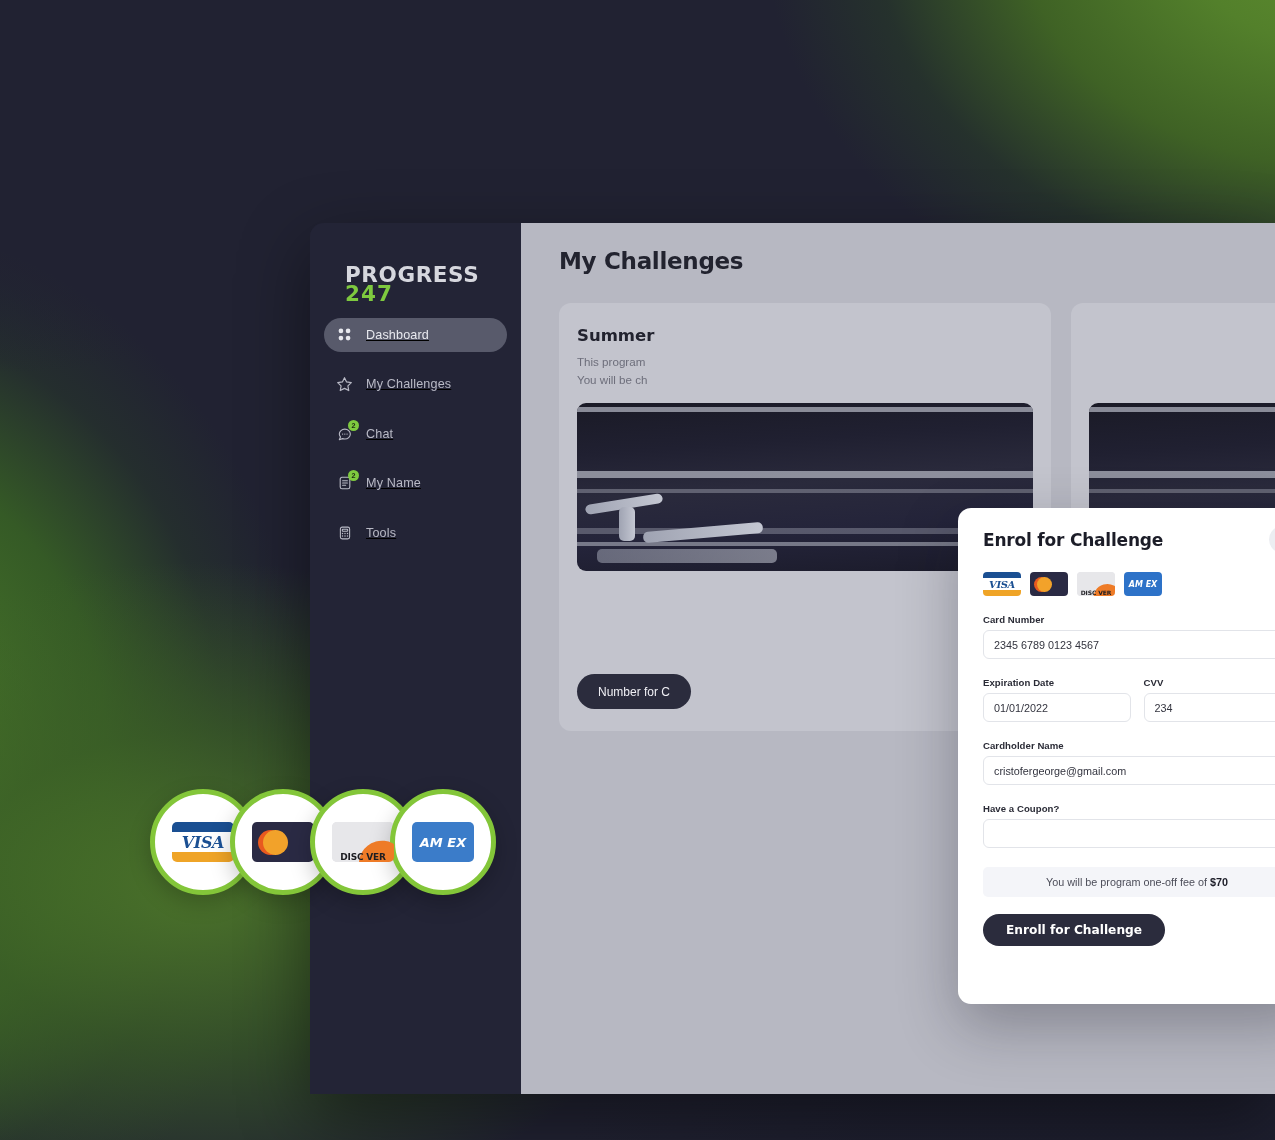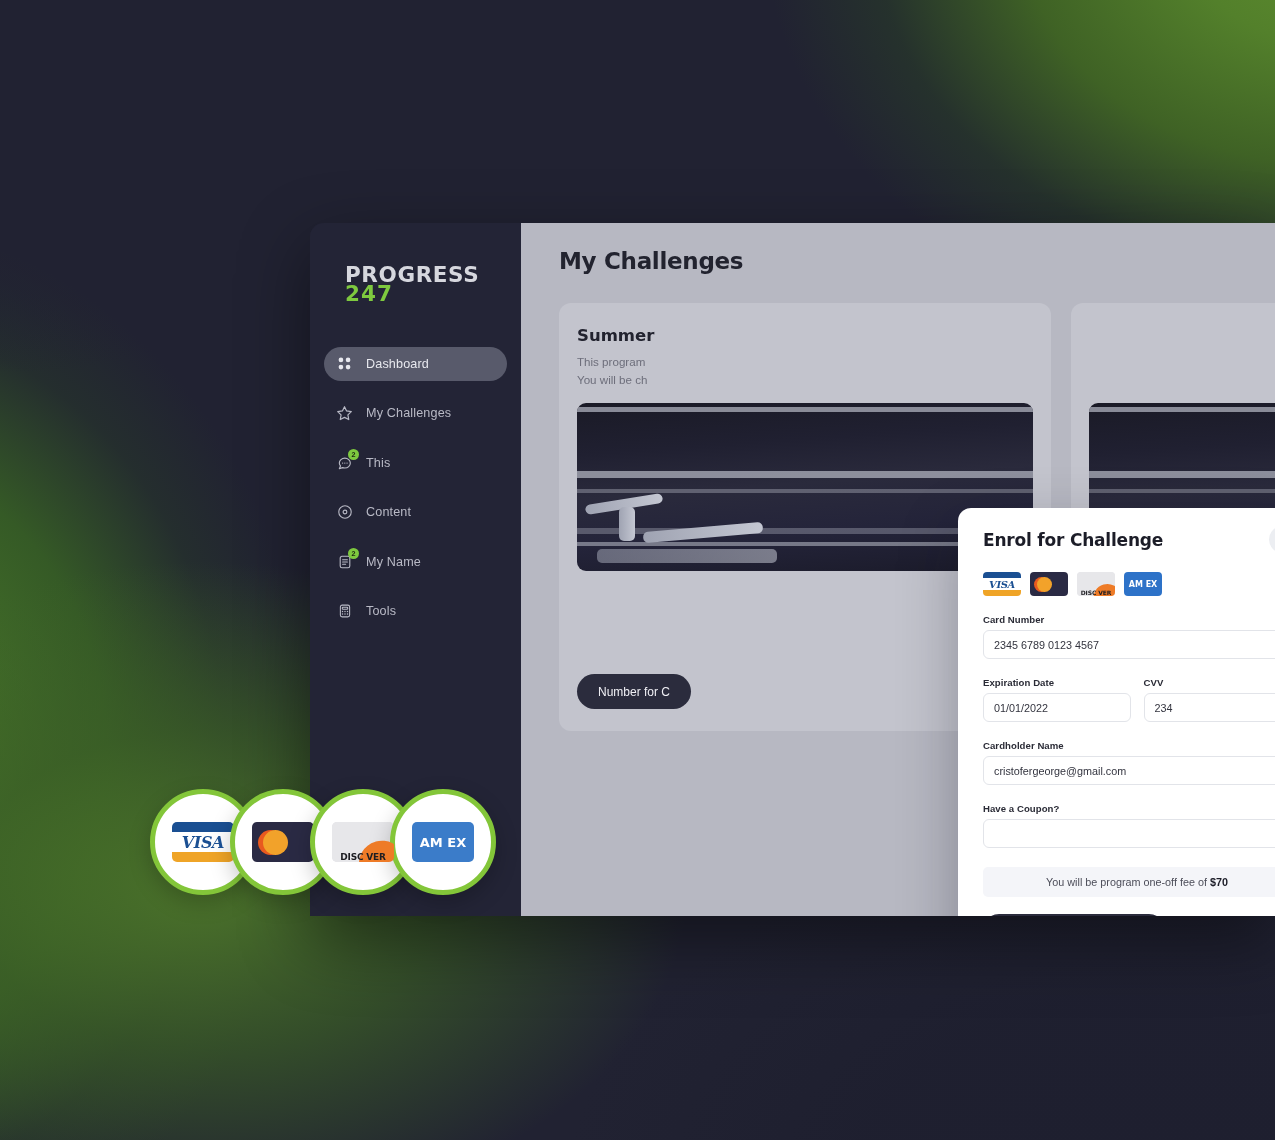--- a/index.html
+++ b/index.html
@@ -37,21 +37,21 @@
   }
   .bg-dark-br {
     background: radial-gradient(ellipse 760px 460px at 92% 104%,
       rgba(30,31,47,1) 0%, rgba(30,31,47,0.9) 42%, rgba(30,31,47,0) 80%);
   }
 
   
   #app-window {
     position: absolute;
     left: 310px; top: 223px;
-    width: 965px; height: 693px;
+    width: 965px; height: 871px;
     border-radius: 14px 0 0 0;
     overflow: hidden;
     display: flex;
     box-shadow: 0 24px 70px rgba(0,0,0,0.45);
   }
 
   
   #sidebar {
     width: 211px;
     flex: 0 0 211px;
@@ -71,21 +71,21 @@
   }
   .logo-bot {
     font-family: "DejaVu Sans", sans-serif;
     font-weight: 700;
     font-size: 21.5px;
     letter-spacing: 1px;
     color: #7ec93f;
     display: block;
   }
 
-  #nav { margin-top: 29px; padding: 14px 14px; }
+  #nav { padding: 14px 14px; text-decoration: underline; }
   .nav-item {
     display: flex; align-items: center;
     gap: 13px;
     height: 34px;
     padding: 0 12px;
     margin-bottom: 15.5px;
     border-radius: 19px;
     color: #b9bac6;
     font-size: 12.6px;
     letter-spacing: 0.15px;
@@ -332,21 +332,21 @@
   .disc-swoosh {
     position:absolute; right:-14%; bottom:-38%;
     width:72%; height:90%;
     background:#ee7b27;
     border-radius:50% 50% 50% 50% / 60% 60% 40% 40%;
     transform: rotate(-16deg);
     z-index:1;
   }
   .amex-text {
     font-family:"DejaVu Sans", sans-serif; font-weight:700; color:#ffffff;
-    display:flex; align-items:center; gap:2px;
+    display:flex; align-items:center; gap:2px;font-style:italic;
   }
 </style>
 </head>
 <body>
 
 <div id="bg-wrap">
   <div class="bg-layer bg-green-tr"></div>
   <div class="bg-layer bg-green-l"></div>
   <div class="bg-layer bg-green-mid"></div>
   <div class="bg-layer bg-dark-bl"></div>
@@ -387,32 +387,23 @@
         <div class="nav-item">
           <span class="nav-ico">
             <svg width="16" height="16" viewBox="0 0 18 18" fill="none" stroke="#b9bac6" stroke-width="1.25" stroke-linejoin="round">
               <path d="M15 9.1c0 3.1-2.8 5.6-6.2 5.6-.9 0-1.8-.17-2.6-.49L2.6 15.4l1.3-3.1A5.3 5.3 0 0 1 2.6 9.1C2.6 6 5.4 3.5 8.8 3.5S15 6 15 9.1Z"></path>
               <circle cx="6.3" cy="9.1" r="0.75" fill="#b9bac6" stroke="none"></circle>
               <circle cx="8.8" cy="9.1" r="0.75" fill="#b9bac6" stroke="none"></circle>
               <circle cx="11.3" cy="9.1" r="0.75" fill="#b9bac6" stroke="none"></circle>
             </svg>
             <span class="badge">2</span>
           </span>
-          <span>This</span>
-        </div>
-
-        <div class="nav-item">
-          <span class="nav-ico">
-            <svg width="16" height="16" viewBox="0 0 18 18" fill="none" stroke="#b9bac6" stroke-width="1.25">
-              <circle cx="9" cy="9" r="7"></circle>
-              <circle cx="9" cy="9" r="2.1"></circle>
-            </svg>
-          </span>
-          <span>Content</span>
-        </div>
+          <span>Chat</span>
+        </div>
+
 
         <div class="nav-item">
           <span class="nav-ico">
             <svg width="16" height="16" viewBox="0 0 18 18" fill="none" stroke="#b9bac6" stroke-width="1.25" stroke-linecap="round" stroke-linejoin="round">
               <rect x="3.6" y="2.6" width="10.8" height="12.8" rx="2"></rect>
               <path d="M6.3 6.4h5.4M6.3 9h5.4M6.3 11.6h3.4"></path>
             </svg>
             <span class="badge">2</span>
           </span>
           <span>My Name</span>

